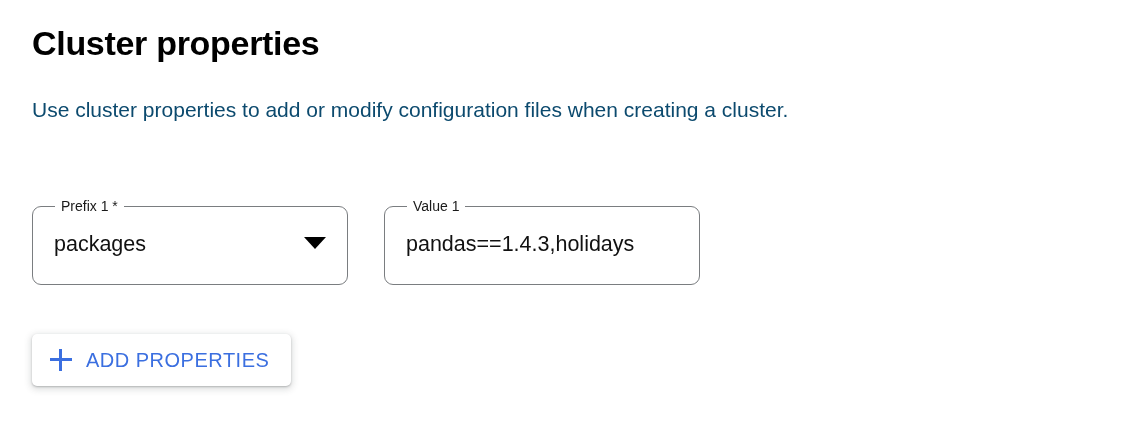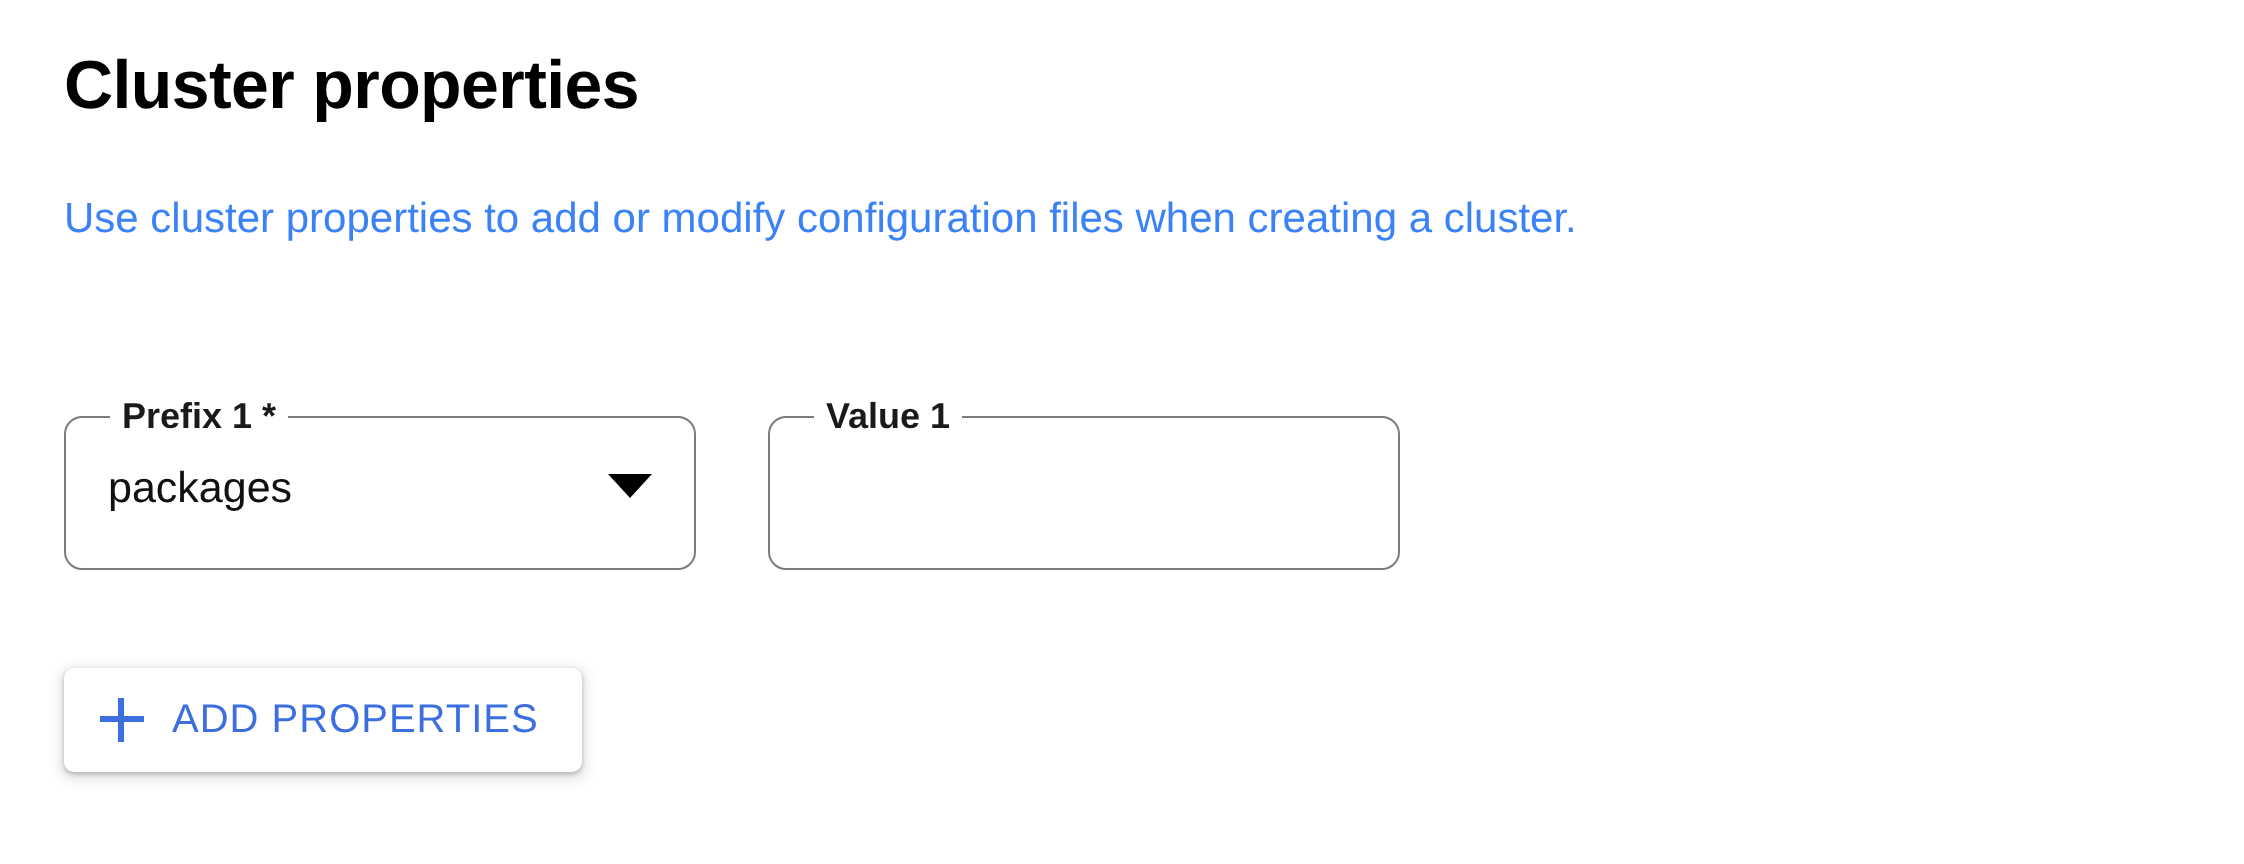--- a/index.html
+++ b/index.html
@@ -36,21 +36,21 @@
     white-space: nowrap;
   }
 
   .page-subtitle {
     position: absolute;
     left: 32px;
     top: 96px;
     font-size: 21px;
     line-height: 28px;
     font-weight: normal;
-    color: #3b82f6;
+    color: #0c4a6e;
     white-space: nowrap;
   }
 
   
   .fields-row {
     position: absolute;
     left: 32px;
     top: 199px;
     display: flex;
     flex-direction: row;
@@ -77,23 +77,23 @@
     border: 1.6px solid #7a7d80;
     border-radius: 9px;
     margin: 0;
     padding: 0 12px;
     pointer-events: none;
   }
 
   .field-legend {
     margin: 0 0 0 10px;
     padding: 0 6px;
-    font-size: 18px;
+    font-size: 14px;
     line-height: 1;
-    font-weight: bold;
+    font-weight: normal;
     color: #1a1a1a;
     white-space: nowrap;
     width: auto;
   }
 
   .field-value {
     position: absolute;
     left: 22px;
     top: 28px;
     right: 14px;
@@ -192,20 +192,21 @@
       </fieldset>
       <div class="field-value has-arrow">packages</div>
       <span class="select-arrow"></span>
     </div>
 
 
     <div class="field">
       <fieldset class="field-outline">
         <legend class="field-legend">Value 1</legend>
       </fieldset>
+      <div class="field-value">pandas==1.4.3,holidays</div>
     </div>
 
   </div>
 
   <div class="add-button">
     <span class="plus-icon"></span>
     <span class="btn-label">ADD PROPERTIES</span>
   </div>
 
 </div>

